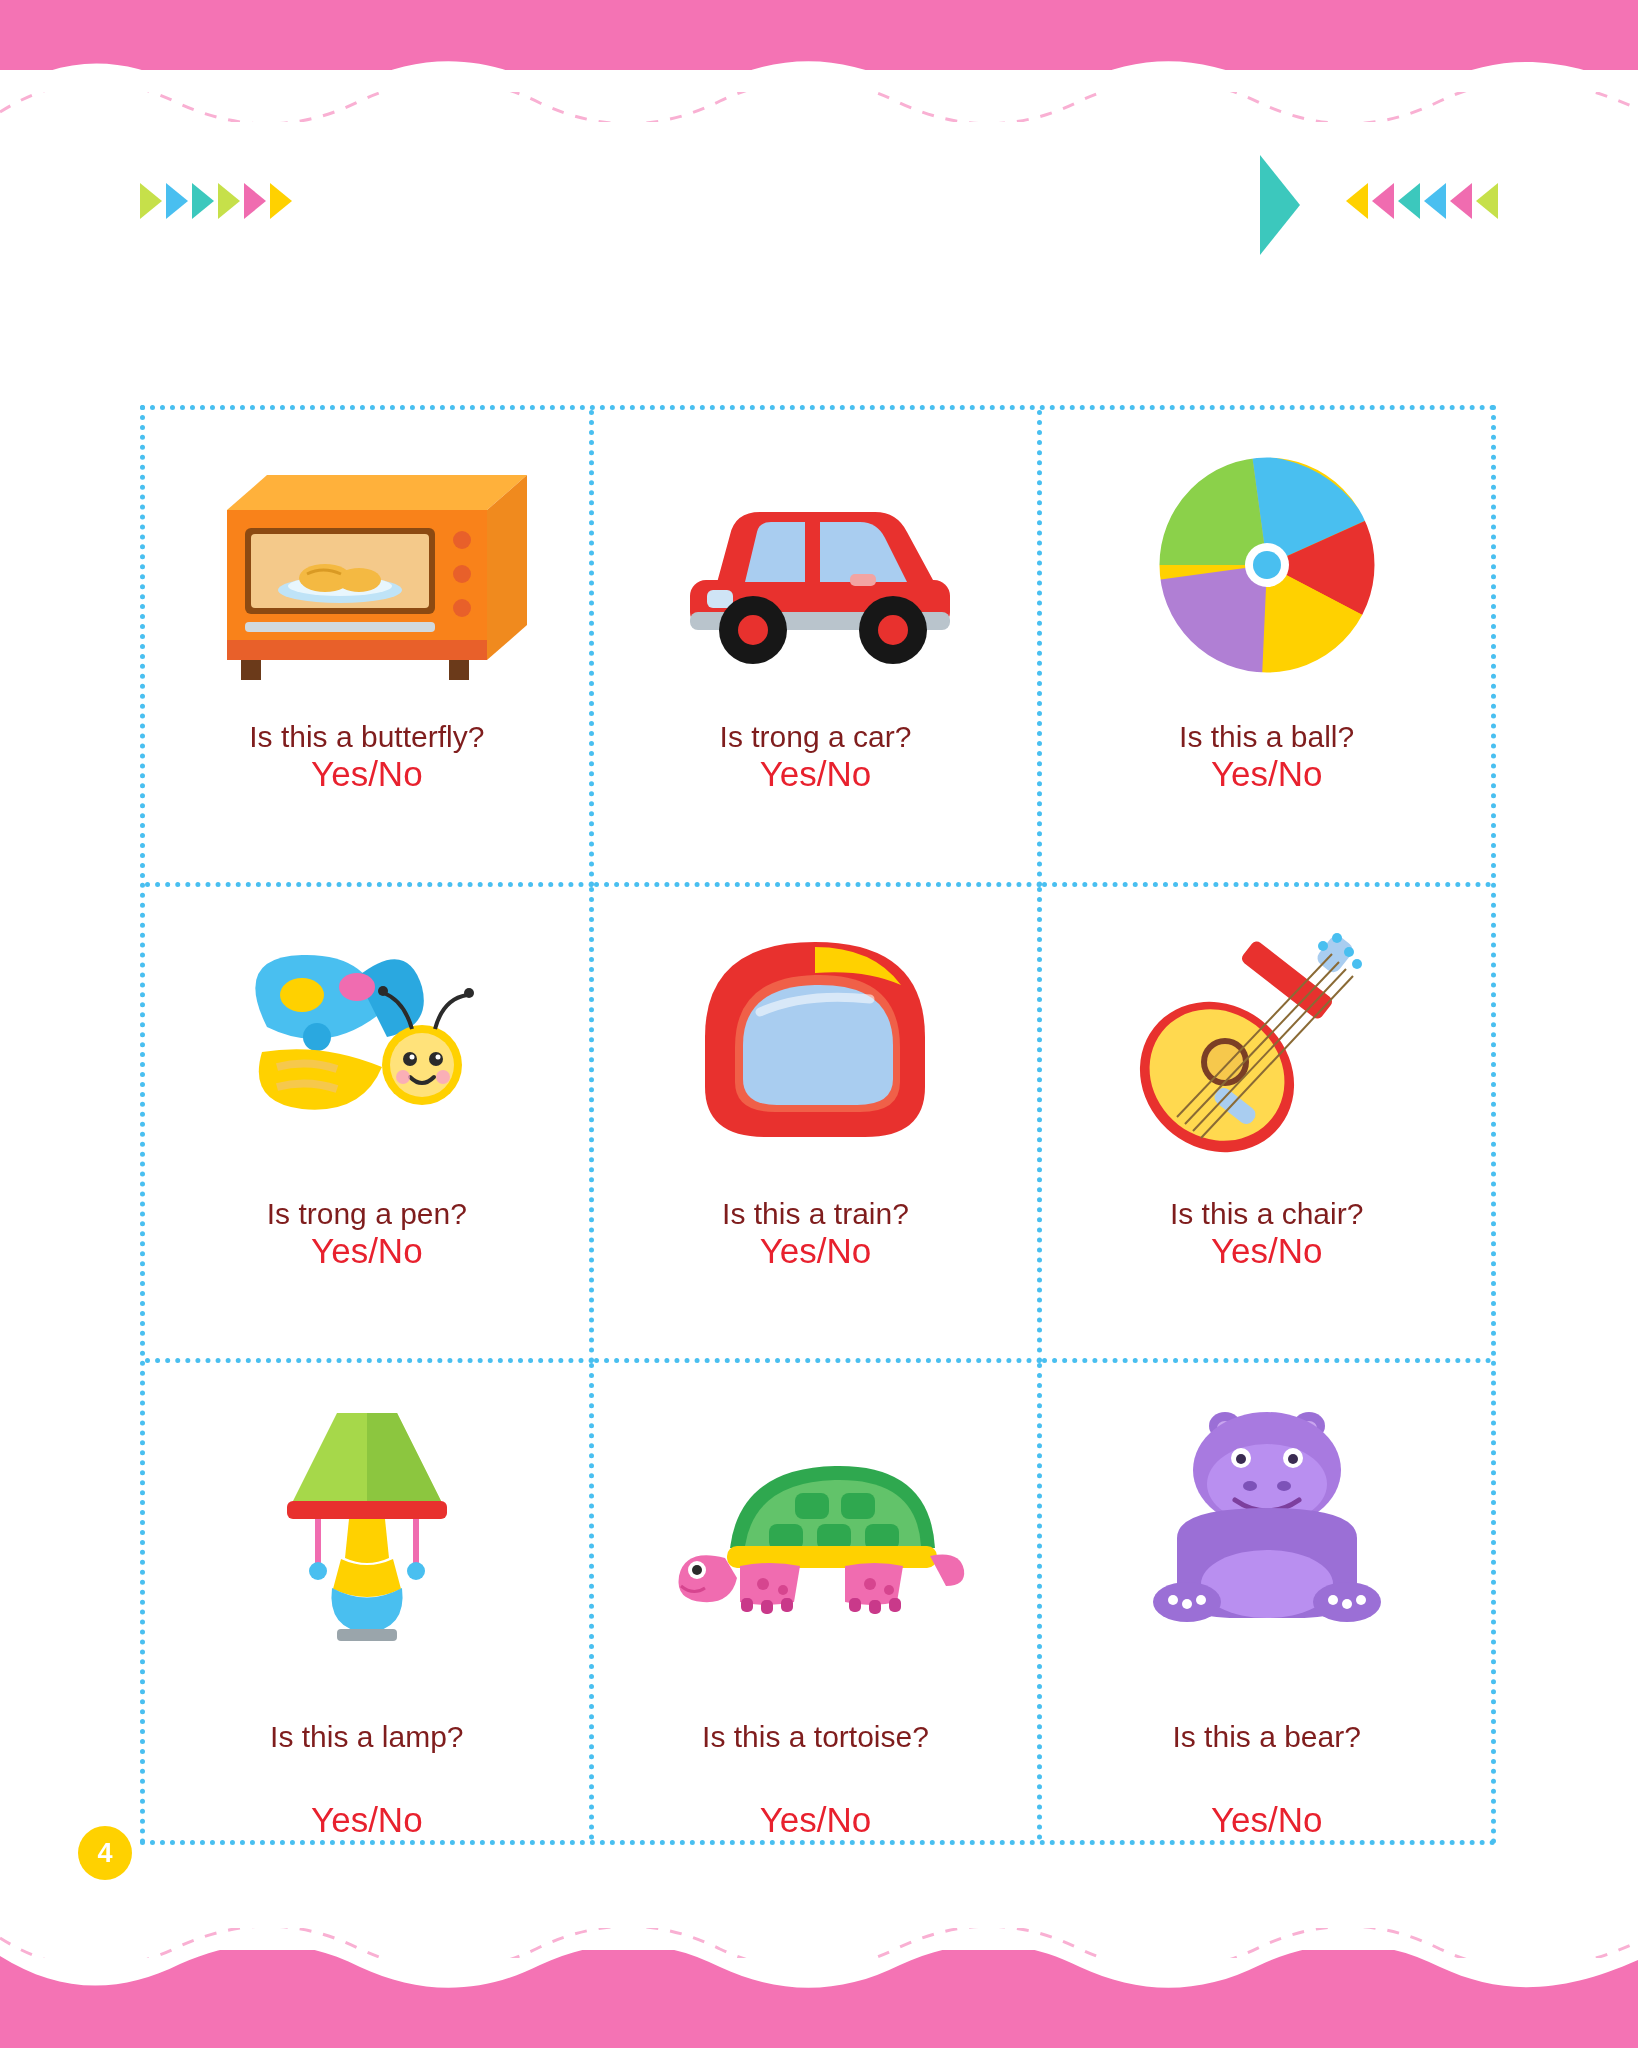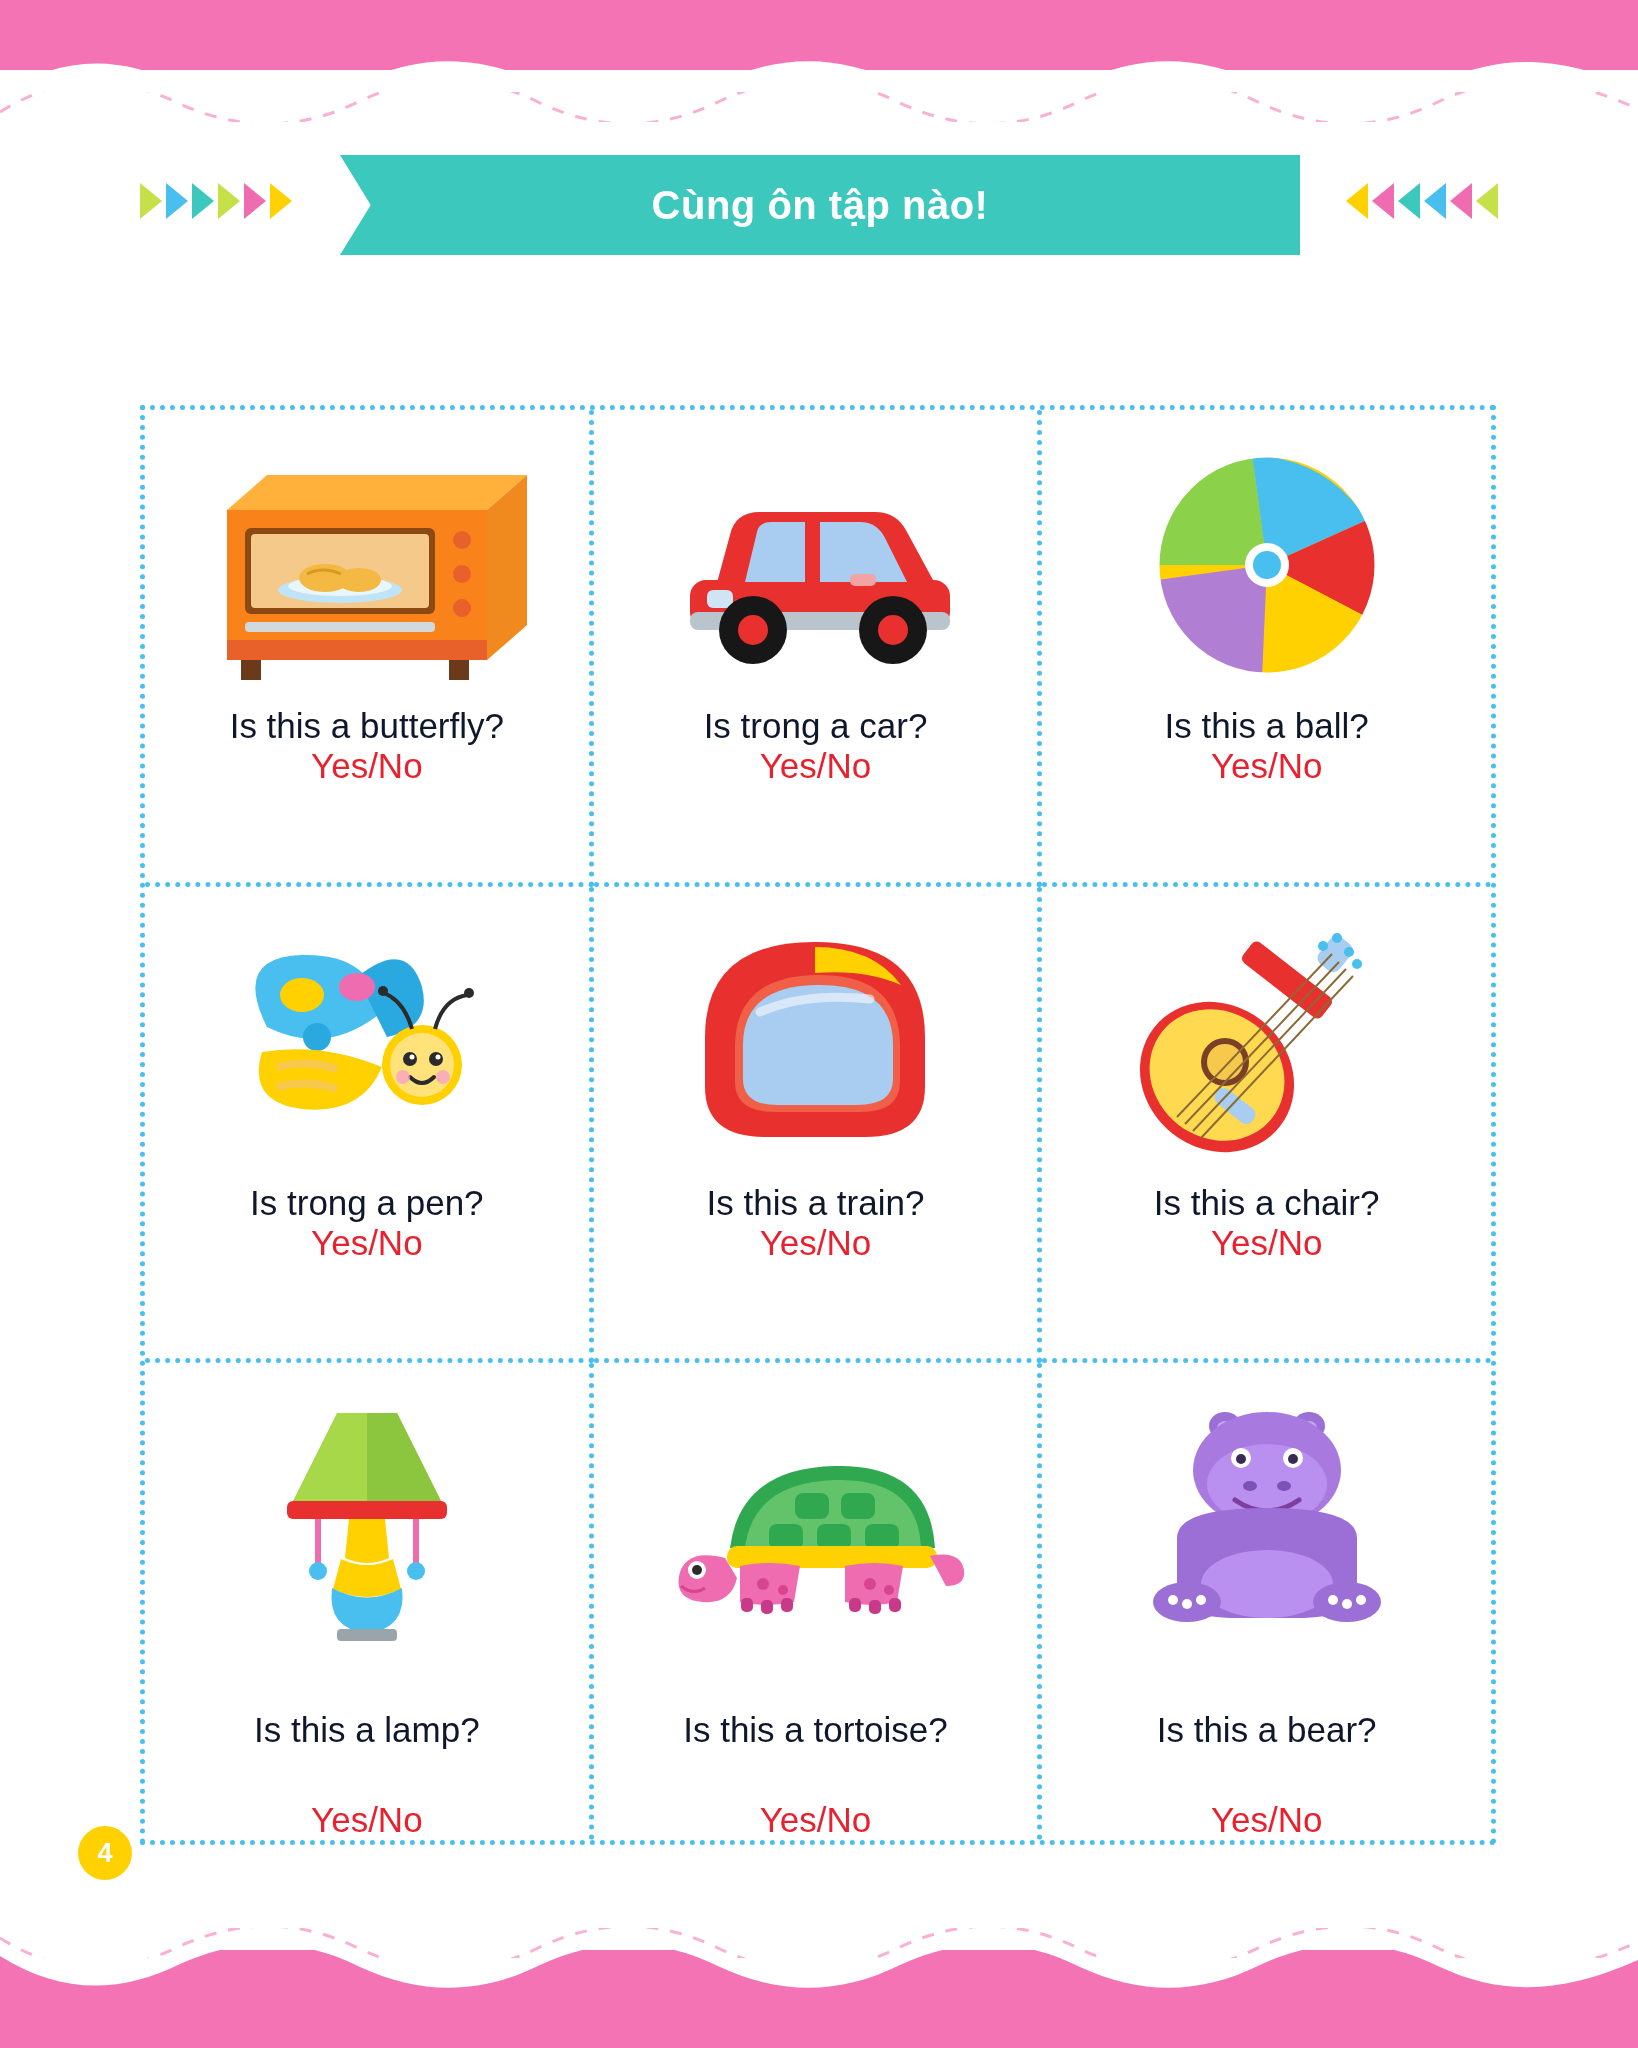--- a/index.html
+++ b/index.html
@@ -153,23 +153,23 @@
   .cell:nth-child(n+7) { border-bottom: none; justify-content: space-between; }
 
   .art {
     height: 270px;
     width: 100%;
     display: flex;
     align-items: center;
     justify-content: center;
   }
   .q-text {
-    font-size: 35px;
-    color: #0f172a;
-    margin-top: 6px;
+    font-size: 30px;
+    color: #7f1d1d;
+    margin-top: 20px;
     text-align: center;
   }
   .yesno {
     font-size: 35px;
     color: #e8212e;
     margin-top: 0;
     text-align: center;
   }
 
   
@@ -221,23 +221,20 @@
   <div class="banner-wrap">
     <div class="arrows left">
       <span class="arrow" style="color:#c6e04a"></span>
       <span class="arrow" style="color:#49bff0"></span>
       <span class="arrow" style="color:#3cc8bd"></span>
       <span class="arrow" style="color:#c6e04a"></span>
       <span class="arrow" style="color:#f06cb0"></span>
       <span class="arrow" style="color:#ffd100"></span>
     </div>
     <div class="banner-tail-right"></div>
-    <div class="banner">
-      <span class="banner-inner">Cùng ôn tập nào!</span>
-    </div>
     <div class="arrows right">
       <span class="arrow" style="color:#ffd100"></span>
       <span class="arrow" style="color:#f06cb0"></span>
       <span class="arrow" style="color:#3cc8bd"></span>
       <span class="arrow" style="color:#49bff0"></span>
       <span class="arrow" style="color:#f06cb0"></span>
       <span class="arrow" style="color:#c6e04a"></span>
     </div>
   </div>
 

